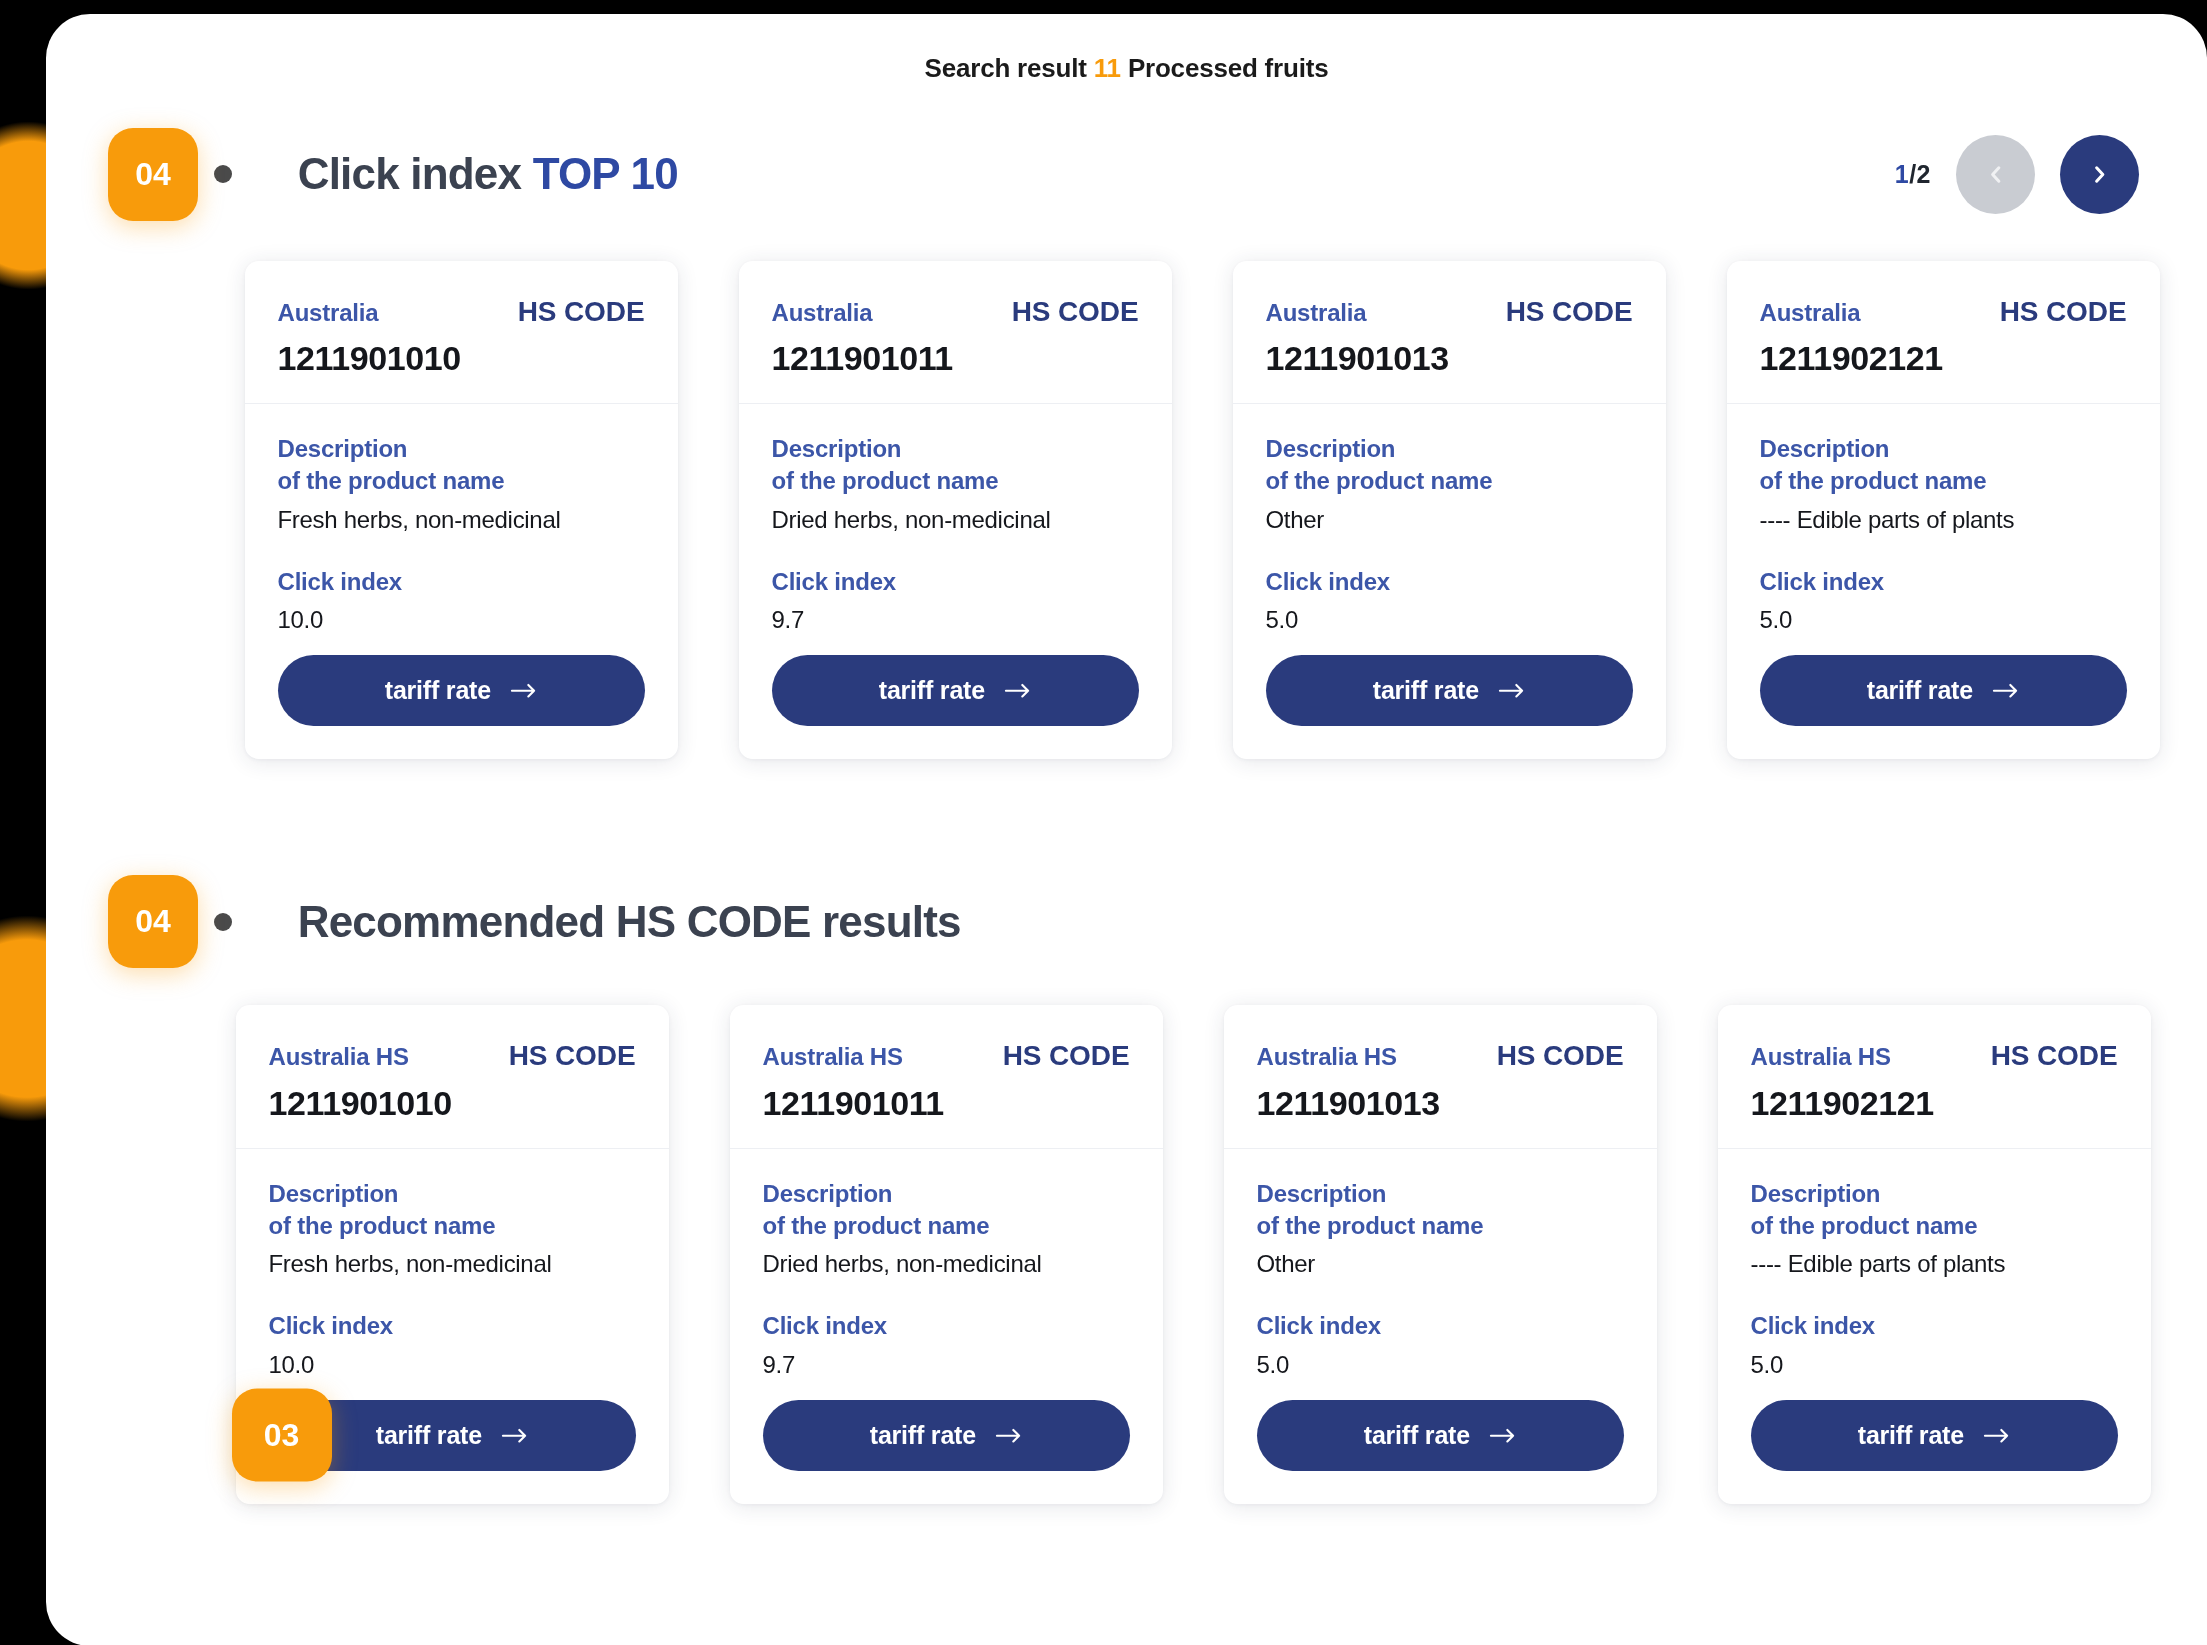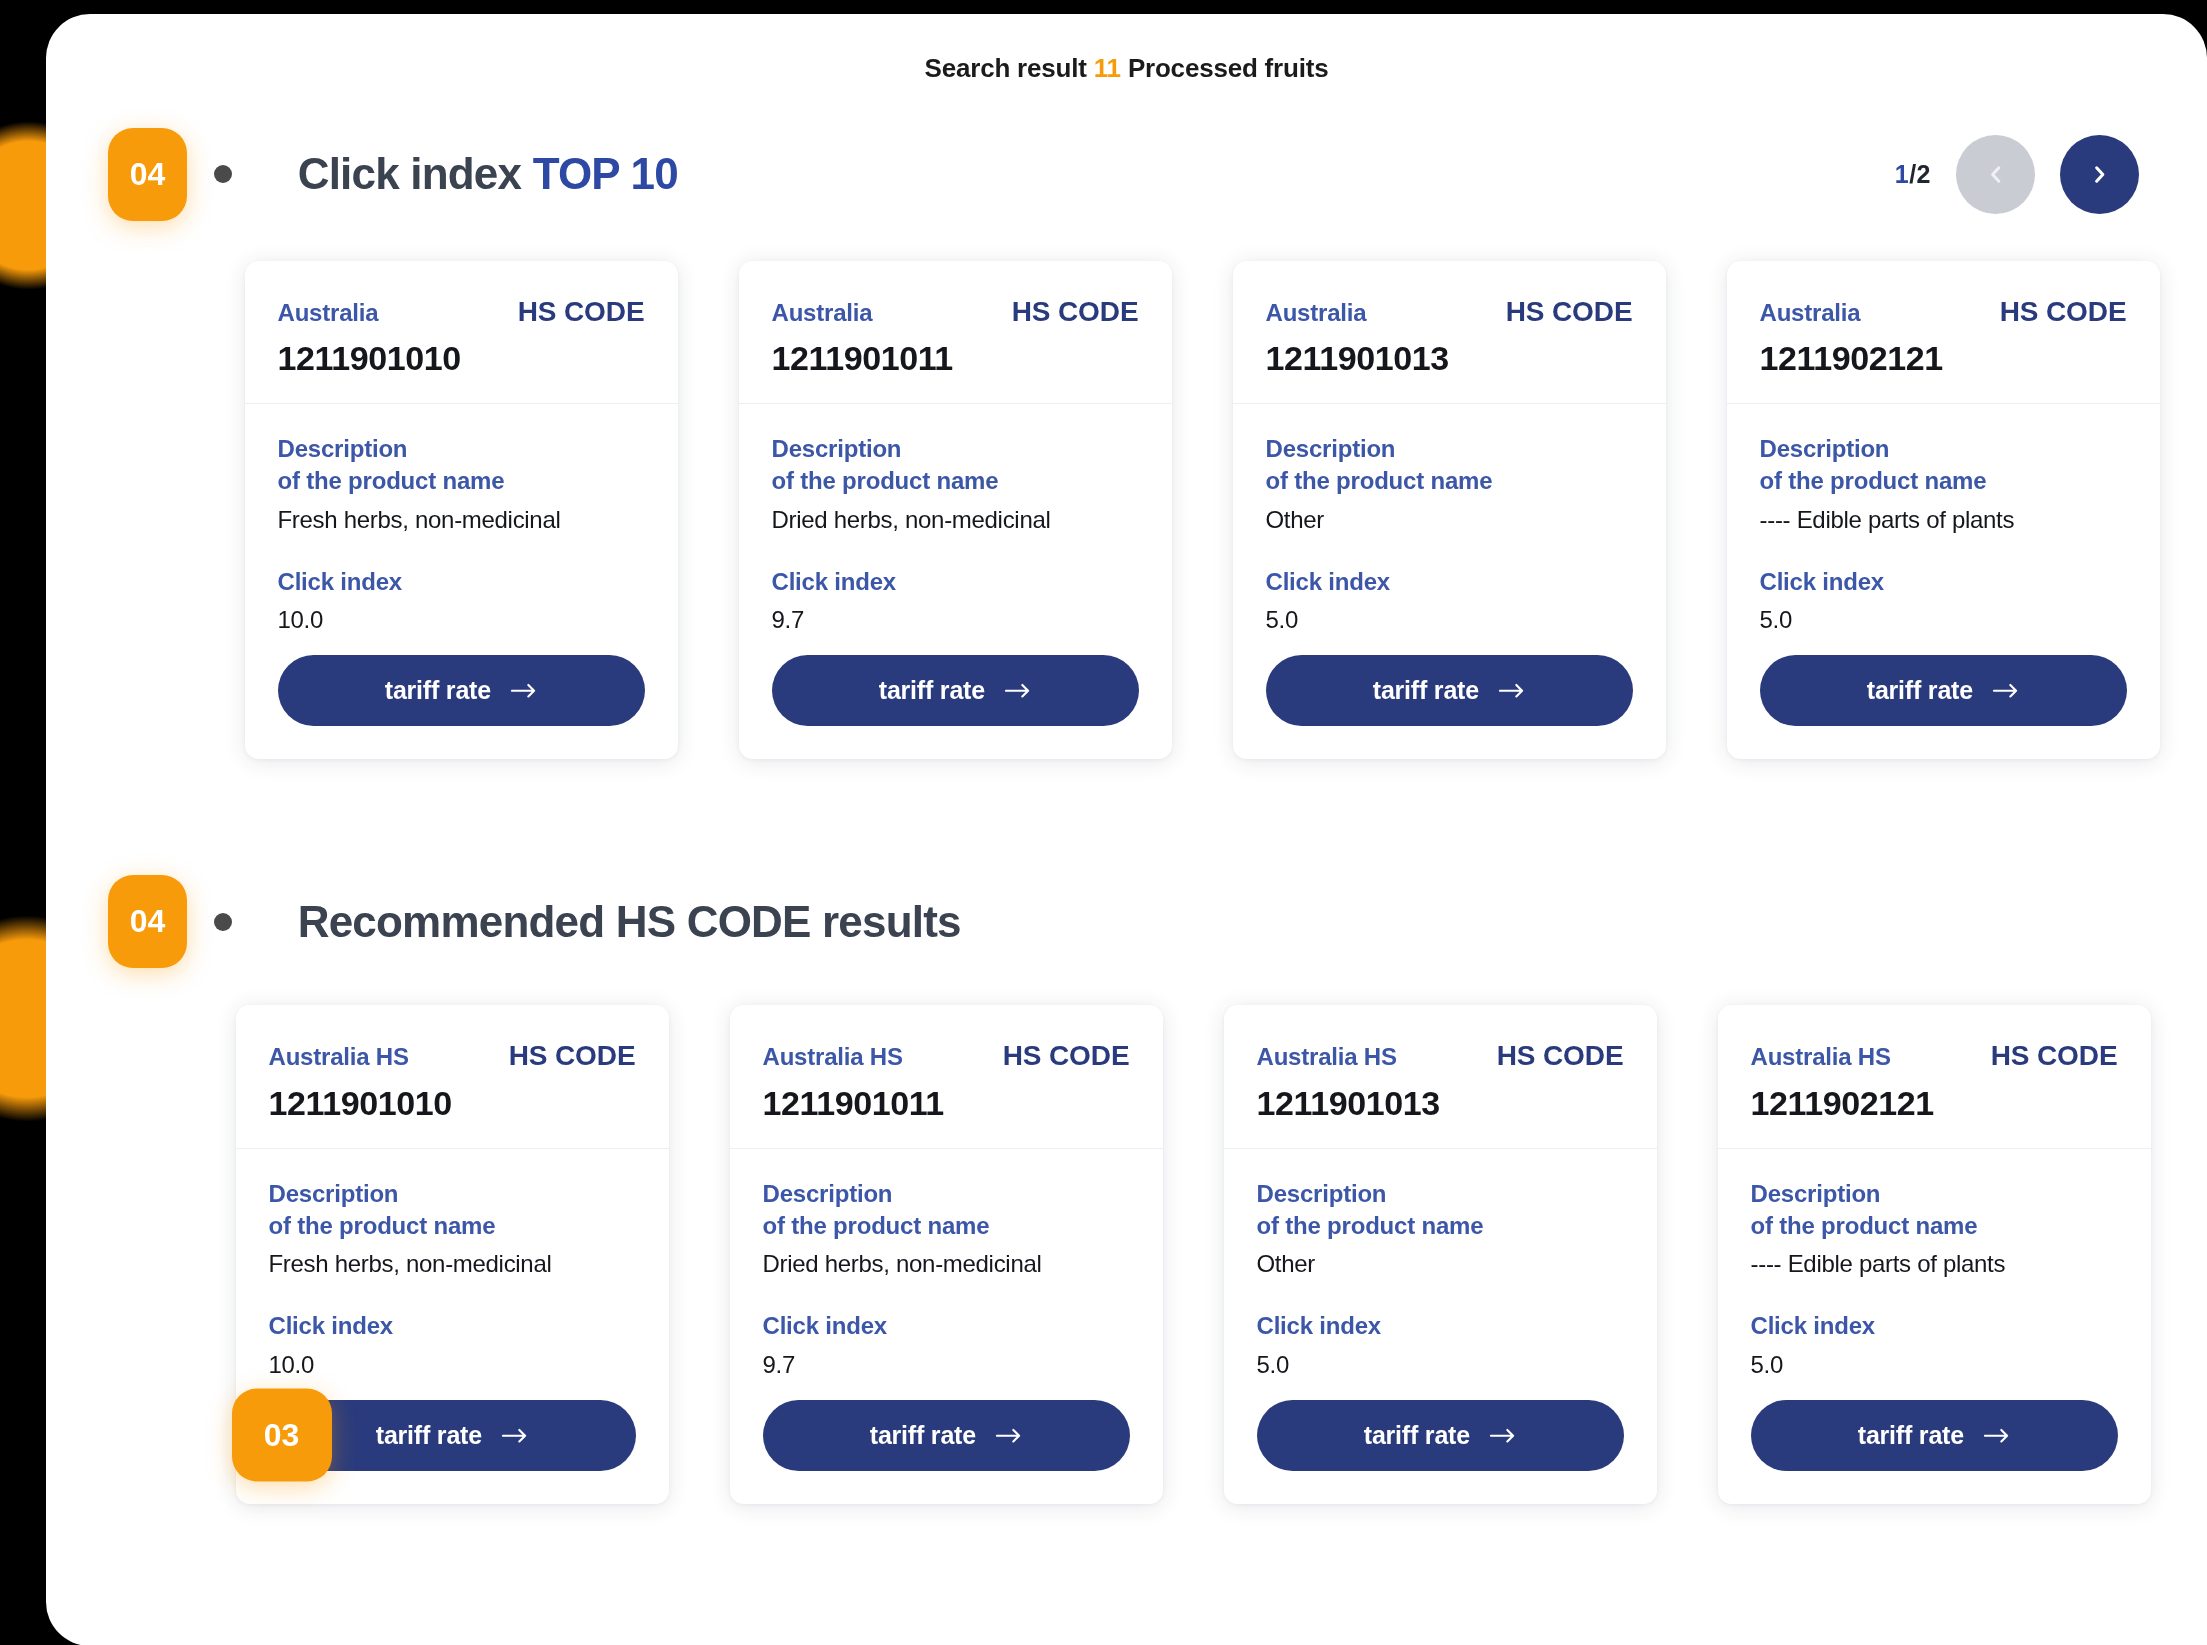--- a/index.html
+++ b/index.html
@@ -62,21 +62,21 @@
   .sec-head {
     position: relative;
     display: flex;
     align-items: center;
     height: 89px;
   }
 
   .step-badge {
     position: absolute;
     left: 0px;
-    width: 79px;
+    width: 90px;
     height: 93px;
     border-radius: 25px;
     background: #F89B0B;
     color: #ffffff;
     font-size: 32px;
     font-weight: bold;
     display: flex;
     align-items: center;
     justify-content: center;
     z-index: 5;

